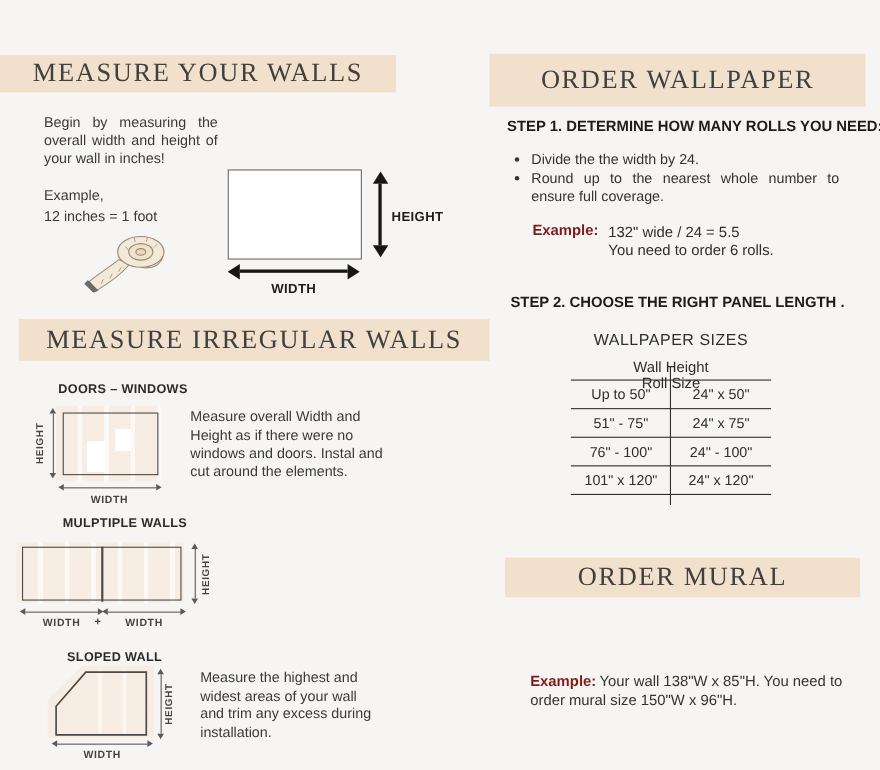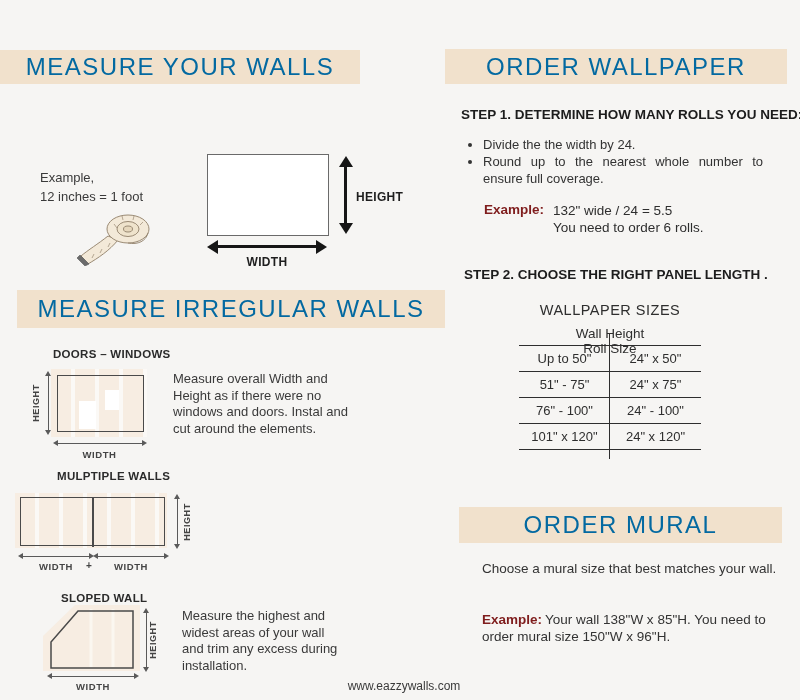--- a/index.html
+++ b/index.html
@@ -6,22 +6,22 @@
   #canvas{
     position:relative;width:800px;height:700px;overflow:hidden;
     background:#F6F5F3;font-family:"Liberation Sans",sans-serif;color:#3a3a3a;
   }
   .abs{position:absolute;}
   
   .banner{
     position:absolute;background:#F1E1CC;display:flex;align-items:center;justify-content:center;
   }
   .banner span{
-    font-family:Liberation Sans, sans-serif;font-weight:500;font-size:24px;
-    letter-spacing:1.5px;color:#0369a1;white-space:nowrap;
+    font-family:Liberation Serif, serif;font-weight:500;font-size:24px;
+    letter-spacing:1.5px;color:#404040;white-space:nowrap;
   }
   
   .body-txt{font-size:13px;line-height:16.5px;color:#3a3a3a;}
   .just{text-align:justify;}
   .mini-head{font-size:11.5px;font-weight:700;letter-spacing:.3px;color:#2b2b2b;white-space:nowrap;}
   .step-head{font-size:13.5px;font-weight:700;color:#1c1c1c;white-space:nowrap;}
   
   .panel-beige{background:repeating-linear-gradient(90deg,#F7EDE2 0px,#F7EDE2 20px,#FBF9F6 20px,#FBF9F6 24px);}
   .outline{position:absolute;border:1.5px solid #4a4a4a;background:transparent;}
   .white-rect{position:absolute;background:#ffffff;}
@@ -66,20 +66,21 @@
 </style>
 </head>
 <body>
 
 <div id="canvas">
 
   <div class="banner" style="left:0;top:50px;width:360px;height:34px;">
     <span>MEASURE YOUR WALLS</span>
   </div>
 
+  <div class="abs body-txt just" style="left:40px;top:103px;width:158px;">Begin by measuring the overall width and height of your wall in inches!</div>
 
   <div class="abs body-txt" style="left:40px;top:170px;">
     <div>Example,</div>
     <div style="margin-top:2px">12 inches = 1 foot</div>
   </div>
 
   <svg class="abs" style="left:76px;top:212px;" width="86" height="54" viewBox="0 0 86 54">
     <path d="M32,24 C22,32 12,38 5,44 L12,52 C22,46 33,39 42,28 Z" fill="#F3E9D8" stroke="#9A8A74" stroke-width="1"></path>
     <polygon points="4,43 13,52 9,54 1,46" fill="#6b6b6b" stroke="#555" stroke-width="0.6"></polygon>
     <line x1="16" y1="46" x2="18" y2="42" stroke="#9A8A74" stroke-width="0.7"></line>
@@ -134,21 +135,21 @@
     <line x1="48" y1="4" x2="48" y2="62" stroke="#FBF7F0" stroke-width="3"></line>
     <line x1="70" y1="4" x2="70" y2="62" stroke="#FBF7F0" stroke-width="3"></line>
     <polygon points="35,6 90,6 90,63 8,63 8,37 35,6" fill="none" stroke="#4a4a4a" stroke-width="1.5"></polygon>
   </svg>
   <div class="mline-v" style="left:146px;top:613px;height:54px;"></div>
   <div class="abs dim-small rot" style="left:133px;top:635px;width:40px;text-align:center;">HEIGHT</div>
   <div class="mline-h" style="left:52px;top:676px;width:82px;"></div>
   <div class="abs dim-small" style="left:51px;top:681px;width:84px;text-align:center;font-size:9.5px;">WIDTH</div>
   <div class="abs body-txt" style="left:182px;top:608px;width:162px;">Measure the highest and widest areas of your wall and trim any excess during installation.</div>
 
-  <div class="banner" style="left:445px;top:49px;width:342px;height:35px;">
+  <div class="banner" style="left:445px;top:49px;width:342px;height:48px;">
     <span>ORDER WALLPAPER</span>
   </div>
 
   <div class="abs step-head" style="left:461px;top:107px;">STEP 1. DETERMINE HOW MANY ROLLS YOU NEED:</div>
 
   <ul class="abs" style="left:468px;top:136px;width:280px;margin:0;padding-left:15px;font-size:13px;line-height:17px;color:#333;">
     <li class="just">Divide the the width by 24.</li>
     <li class="just">Round up to the nearest whole number to ensure full coverage.</li>
   </ul>
 
@@ -190,22 +191,20 @@
       <div>24" x 120"</div>
     </div>
     <div class="wp-line"></div>
     <div id="wp-vline"></div>
   </div>
 
   <div class="banner" style="left:459px;top:507px;width:323px;height:36px;">
     <span>ORDER MURAL</span>
   </div>
 
-  <p class="abs mural-p" style="left:482px;top:560px;width:295px;">Choose a mural size that best matches your wall.</p>
 
   <p class="abs mural-p" style="left:482px;top:611px;width:300px;">
     <span class="ex-label" style="margin-right:3px;">Example:</span><span>Your wall 138"W x 85"H. You need to order mural size 150"W x 96"H.</span>
   </p>
 
 
-  <div class="abs footer" style="left:314px;top:679px;width:180px;">www.eazzywalls.com</div>
 
 </div>
 
 </body></html>

